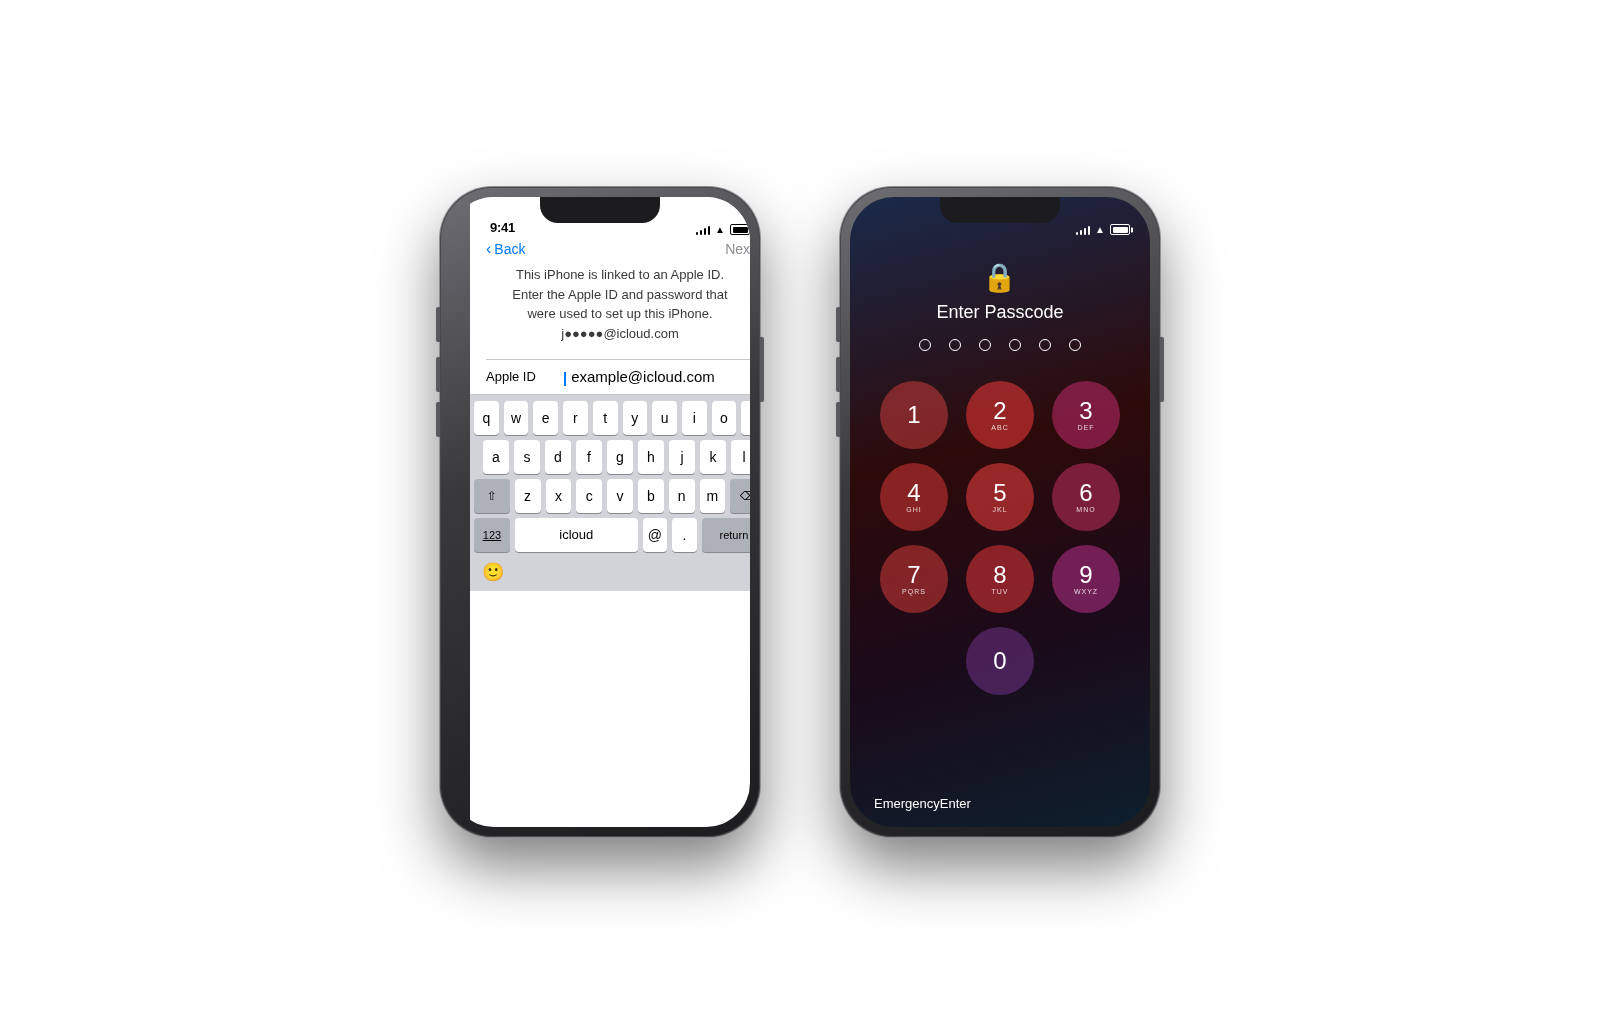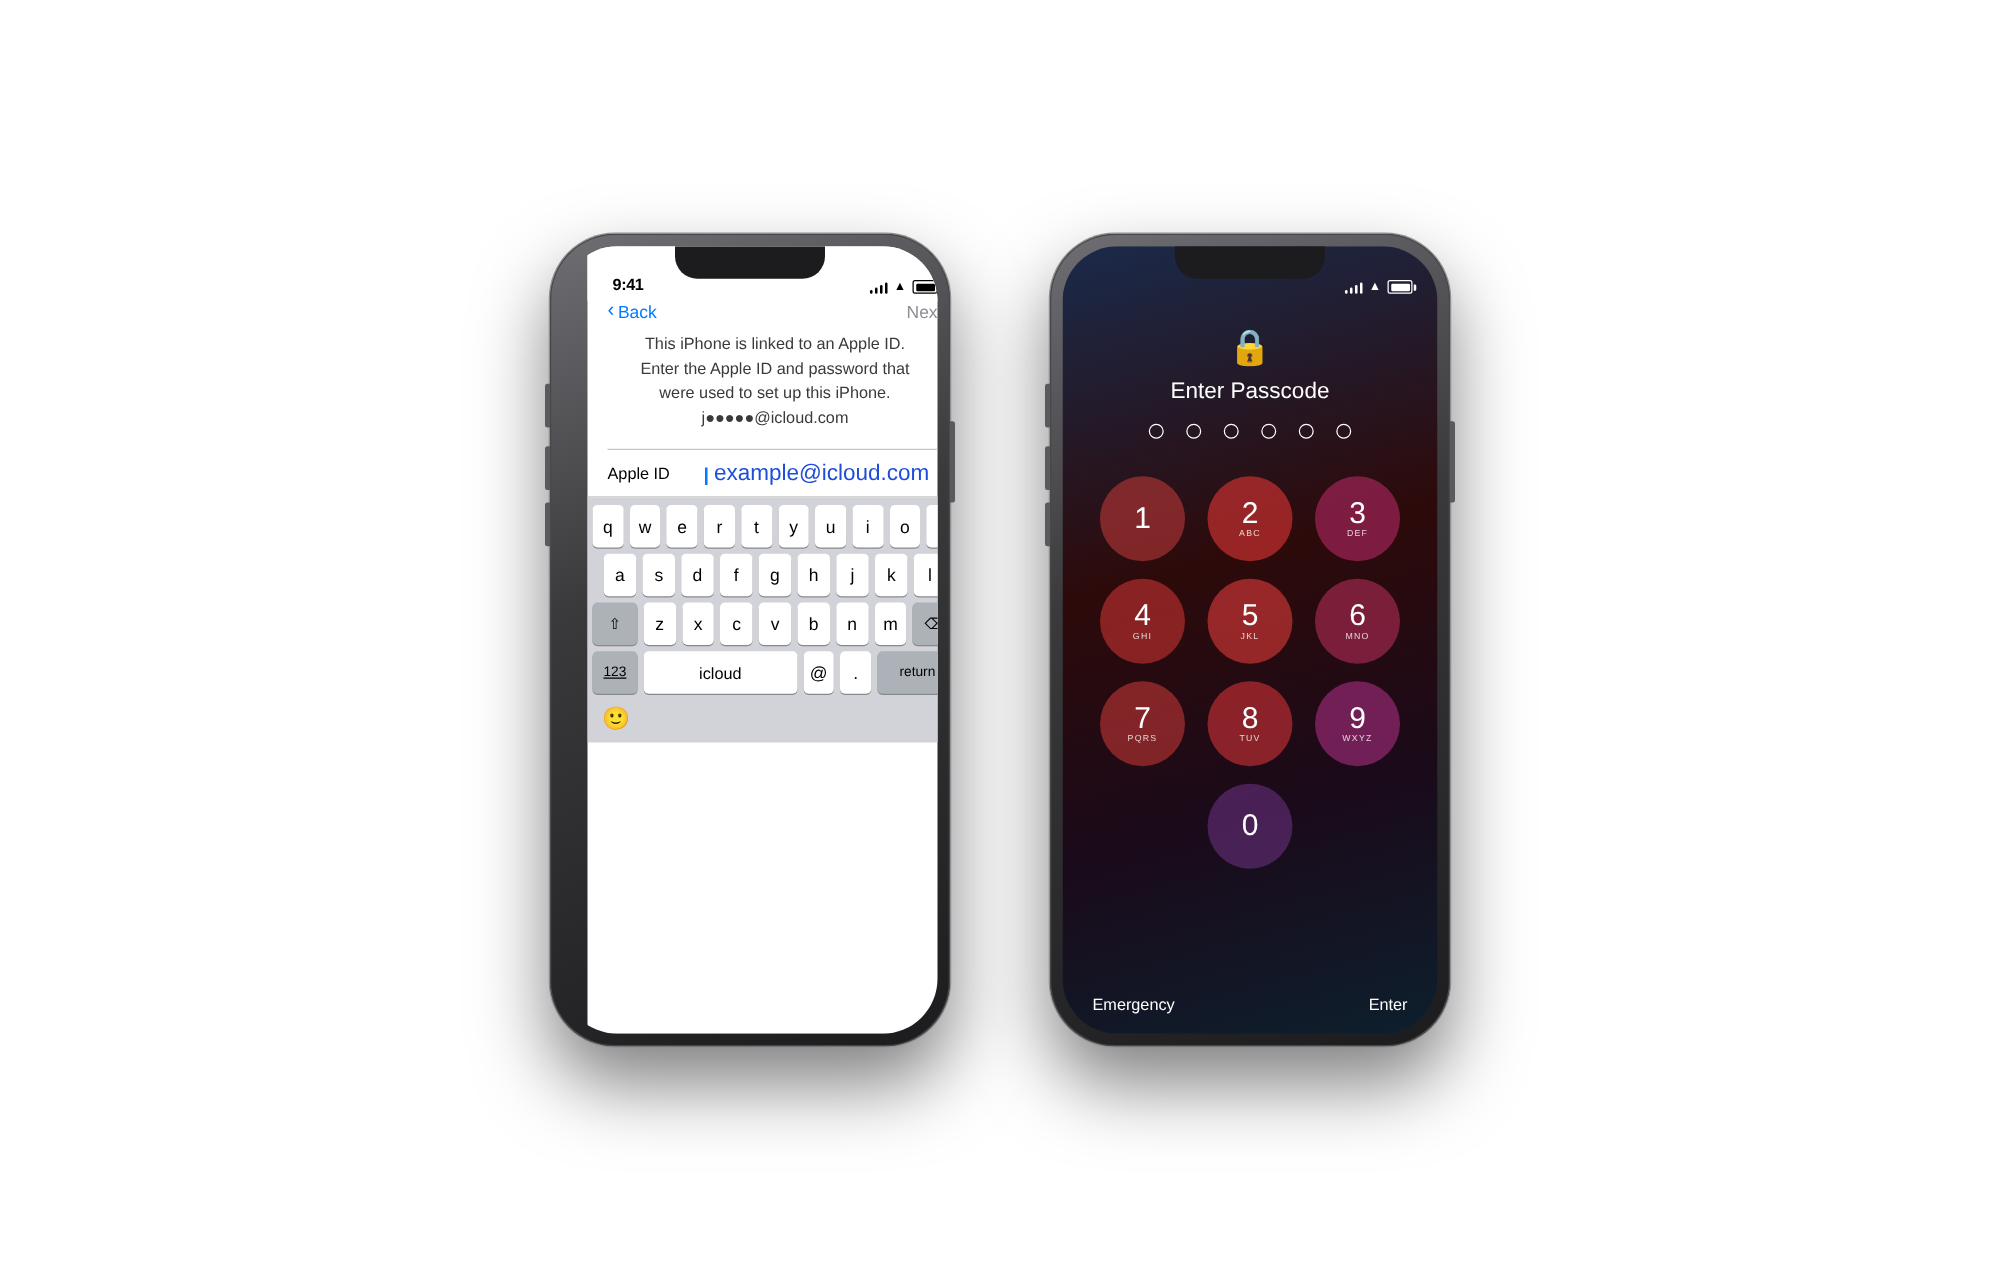--- a/index.html
+++ b/index.html
@@ -396,21 +396,20 @@
       font-size: 7px;
       color: rgba(255,255,255,0.8);
       letter-spacing: 1px;
       margin-top: 1px;
     }
 
     
     .passcode-bottom {
       width: 100%;
       display: flex;
-      justify-content: space-between;
       padding: 10px 24px 16px;
     }
 
     .passcode-btn {
       font-size: 13px;
       color: #ffffff;
       cursor: pointer;
     }
   </style>
 </head>
@@ -447,21 +446,21 @@
 
       <div class="activation-content">
         <div class="activation-desc">This iPhone is linked to an Apple ID. Enter the Apple ID and password that were used to set up this iPhone. j●●●●●@icloud.com</div>
 
         <div class="divider-line"></div>
 
         <div class="form-field">
           <span class="field-label">Apple ID</span>
           <div class="field-input">
             <span class="field-cursor"></span>
-            <span style="color:#1d4ed8;font-size:18px;">example@icloud.com</span>
+            <span style="color:#000000;font-size:15px;">example@icloud.com</span>
           </div>
         </div>
 
 
 
         <div class="keyboard">
 
           <div class="kb-row">
             <div class="kb-key letter">q</div>
             <div class="kb-key letter">w</div>

